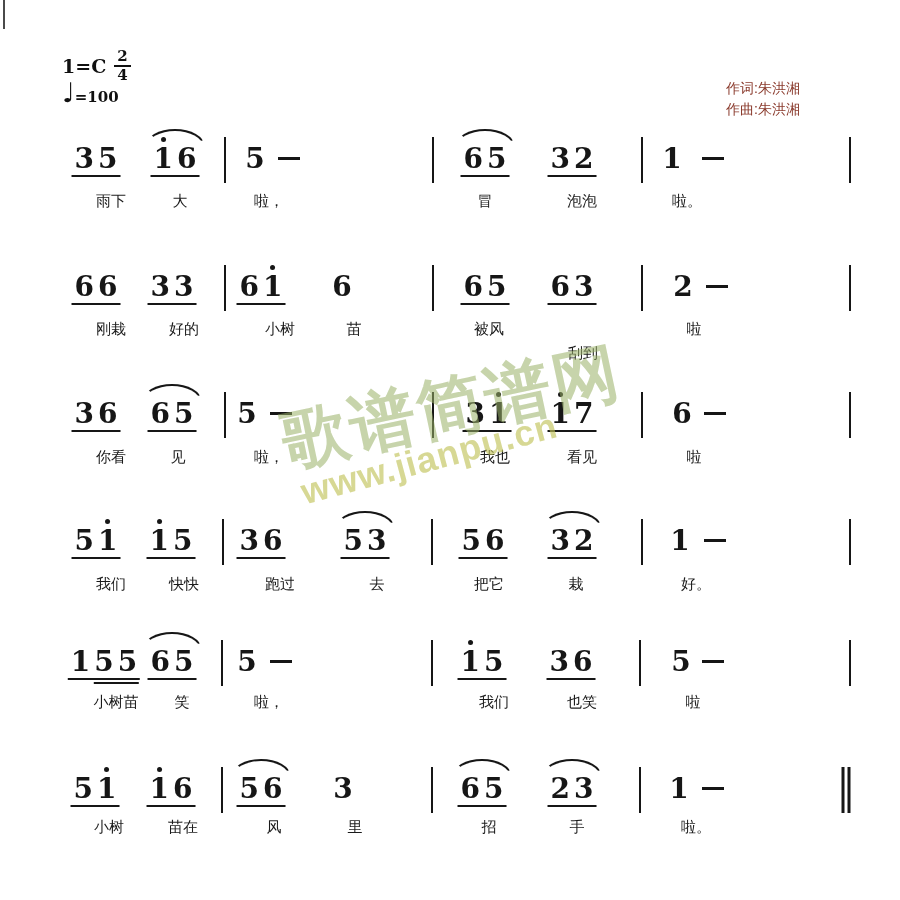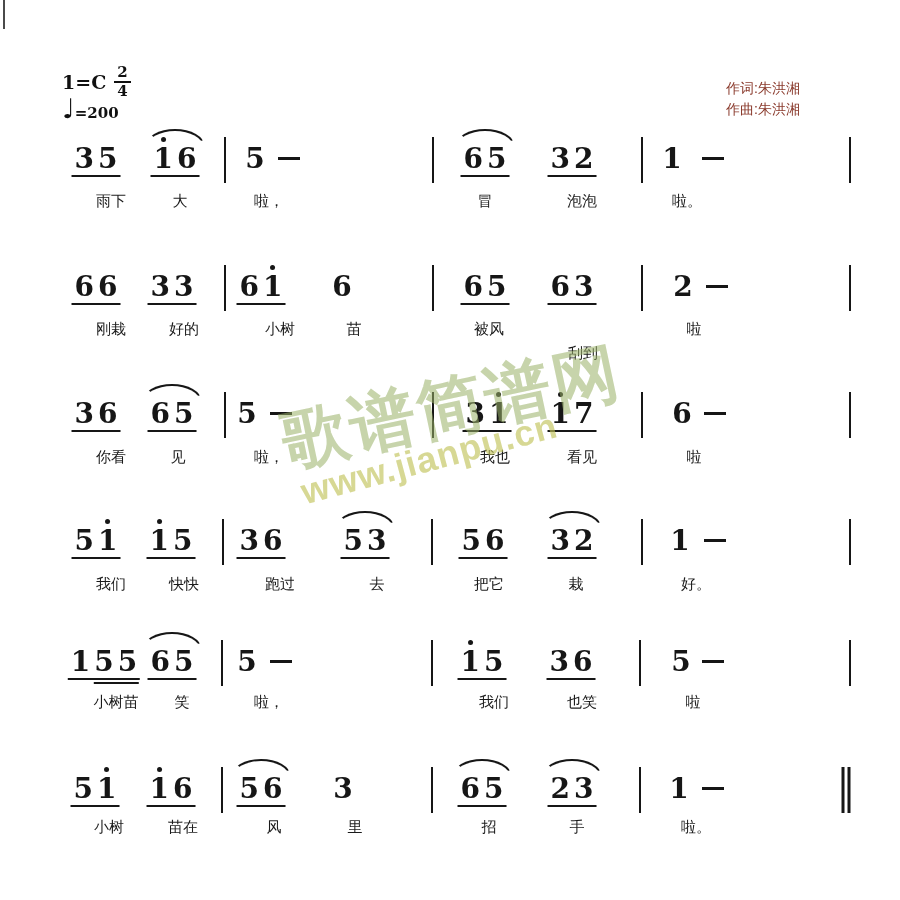--- a/index.html
+++ b/index.html
@@ -1,21 +1,21 @@
 <!DOCTYPE html>
 <html><head>
 <meta charset="utf-8">
 <style>
   html,body{margin:0;padding:0;background:#fff;}
   .page{position:relative;width:900px;height:900px;background:#ffffff;overflow:hidden;
         font-family:"Liberation Sans",sans-serif;color:#161616;}
   .edge-mark{position:absolute;left:3px;top:0;width:2px;height:29px;background:#4a4a4a;}
   .title{position:absolute;top:14px;left:0;width:860px;text-align:center;
          font-size:29px;font-weight:bold;letter-spacing:3px;color:#0d0d0d;}
-  .meta{position:absolute;left:62px;top:64px;color:#101010;}
+  .meta{position:absolute;left:62px;top:48px;color:#101010;}
   .meta-row1{display:flex;align-items:center;gap:8px;
              font-family:"DejaVu Serif",serif;font-size:19px;font-weight:bold;}
   .frac{display:flex;flex-direction:column;align-items:center;font-size:15px;line-height:17px;}
   .frac .num{border-bottom:2px solid #101010;padding:0 3px;}
   .meta-row2{display:flex;align-items:baseline;margin-top:-4px;font-size:15px;font-weight:bold;
              font-family:"DejaVu Serif",serif;}
   .qnote{font-size:27px;font-family:"DejaVu Sans",sans-serif;line-height:26px;}
   .credits{position:absolute;left:726px;top:78px;font-size:14px;line-height:21px;color:#8a3a2c;}
   
   .wm{position:absolute;inset:0;z-index:3;pointer-events:none;}
@@ -56,21 +56,21 @@
   <div class="meta">
     <div class="meta-row1">
       <span>1=C</span>
       <span class="frac">
         <span class="num">2</span>
         <span class="den">4</span>
       </span>
     </div>
     <div class="meta-row2">
       <span class="qnote">♩</span>
-      <span>=200</span>
+      <span>=100</span>
     </div>
   </div>
 
   <div class="credits" style="color: rgb(138, 58, 44);">
     <div>作词:朱洪湘</div>
     <div>作曲:朱洪湘</div>
   </div>
 
   <div class="score">
       <div class="note-row" style="top: 145px;">

